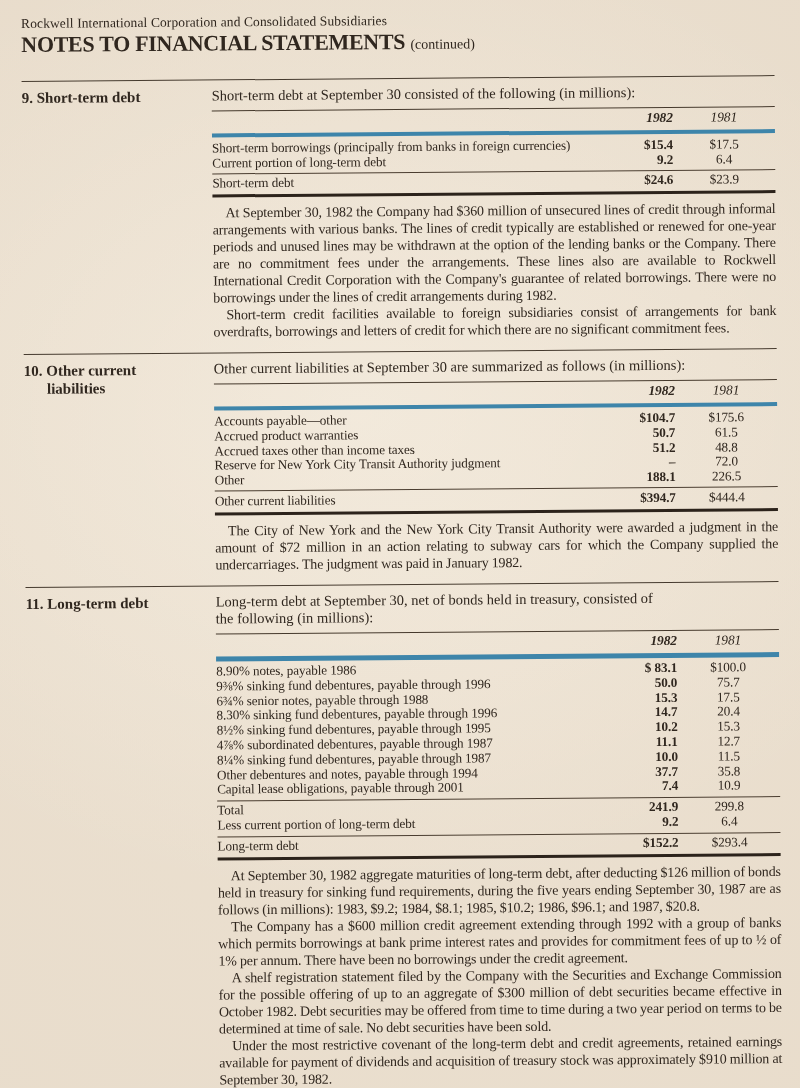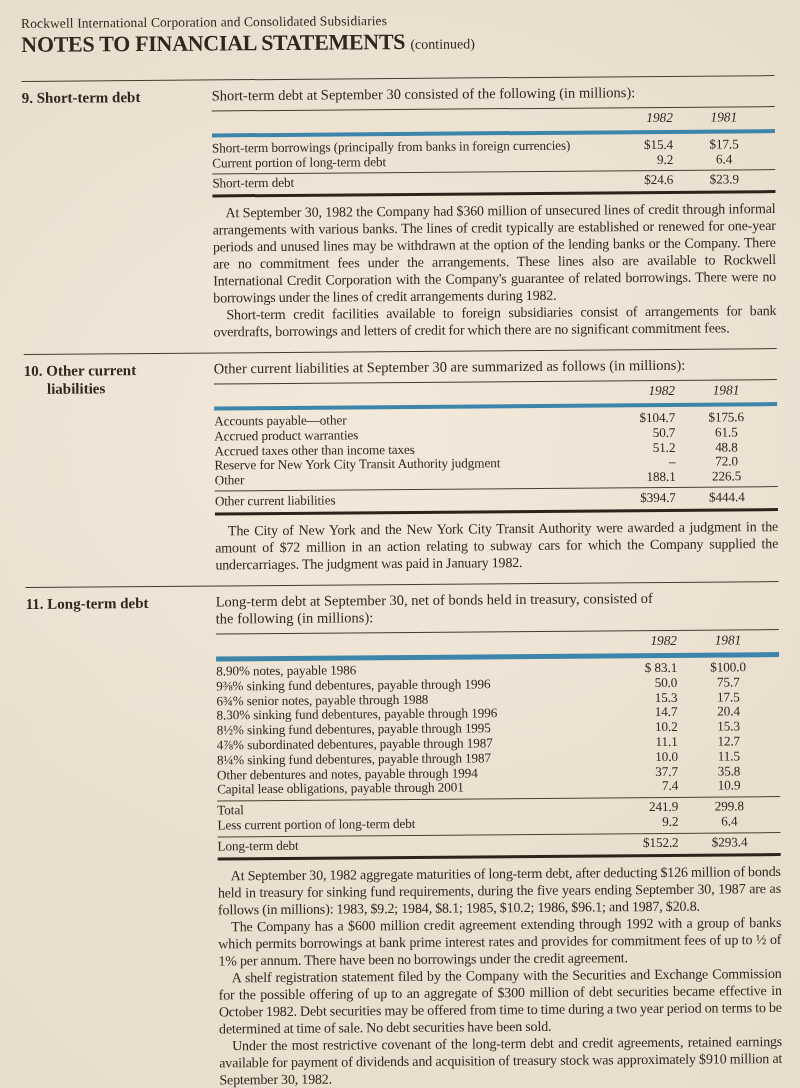--- a/index.html
+++ b/index.html
@@ -34,21 +34,21 @@
   .section.first{margin-top:21px;}
   .label-col{width:190px;flex:none;font-weight:bold;font-size:15px;line-height:18px;}
   .label-col .l2{padding-left:23px;}
   .content-col{flex:1;min-width:0;}
   .intro{margin:0;font-size:14.5px;line-height:17.5px;}
   .intro.narrow{max-width:452px;}
   
   .fin-table{margin-top:5px;border-top:1.5px solid #45392c;}
   .trow{display:flex;align-items:baseline;font-size:13.2px;line-height:14.8px;letter-spacing:-0.1px;}
   .trow .lbl{flex:1;min-width:0;}
-  .trow .c1{width:62px;flex:none;text-align:right;}
+  .trow .c1{width:62px;flex:none;text-align:right;font-weight:bold;}
   .trow .c2{width:102px;flex:none;text-align:center;}
   .yrow{font-style:italic;padding:3px 0 4px;font-size:13.5px;}
   .bluebar{height:4.5px;margin-top:0.5px;}
   .body-rows{padding:3.5px 0 2.5px;}
   .foot-group{border-top:1px solid #4a3d30;padding:2.5px 0 3px;}
   .t-bottom{border-bottom:3.5px solid #2c231b;}
   
   .paras{margin-top:7px;}
   .paras p{
     margin:0;font-size:14px;line-height:17px;

